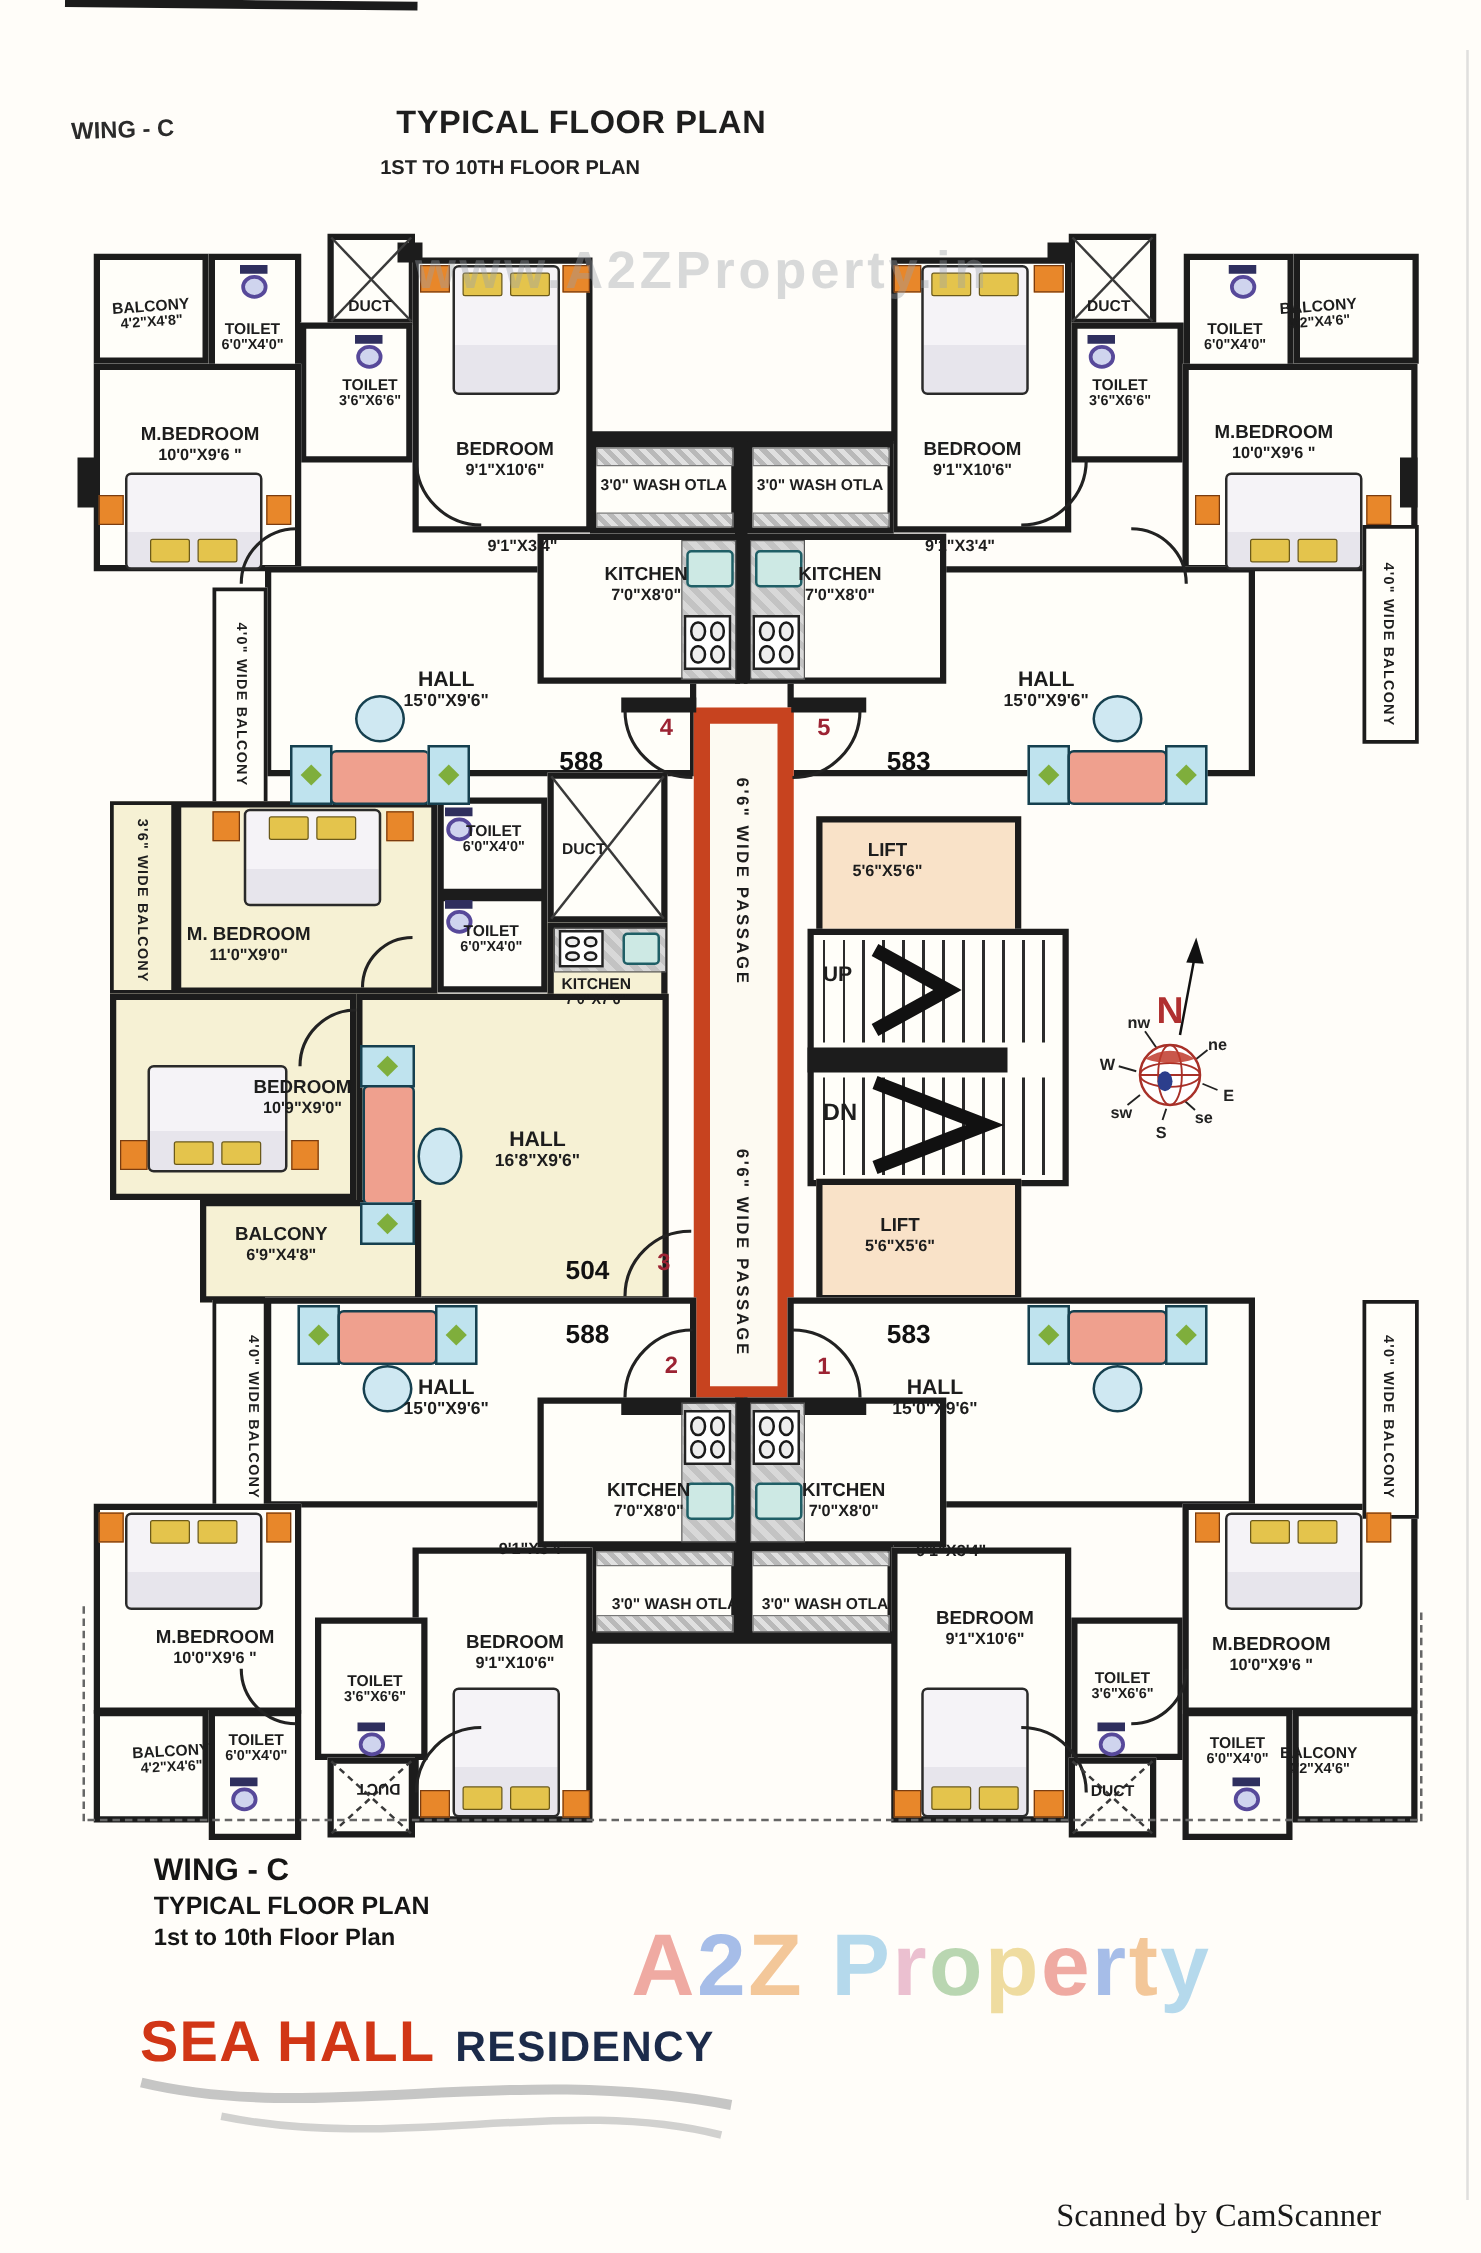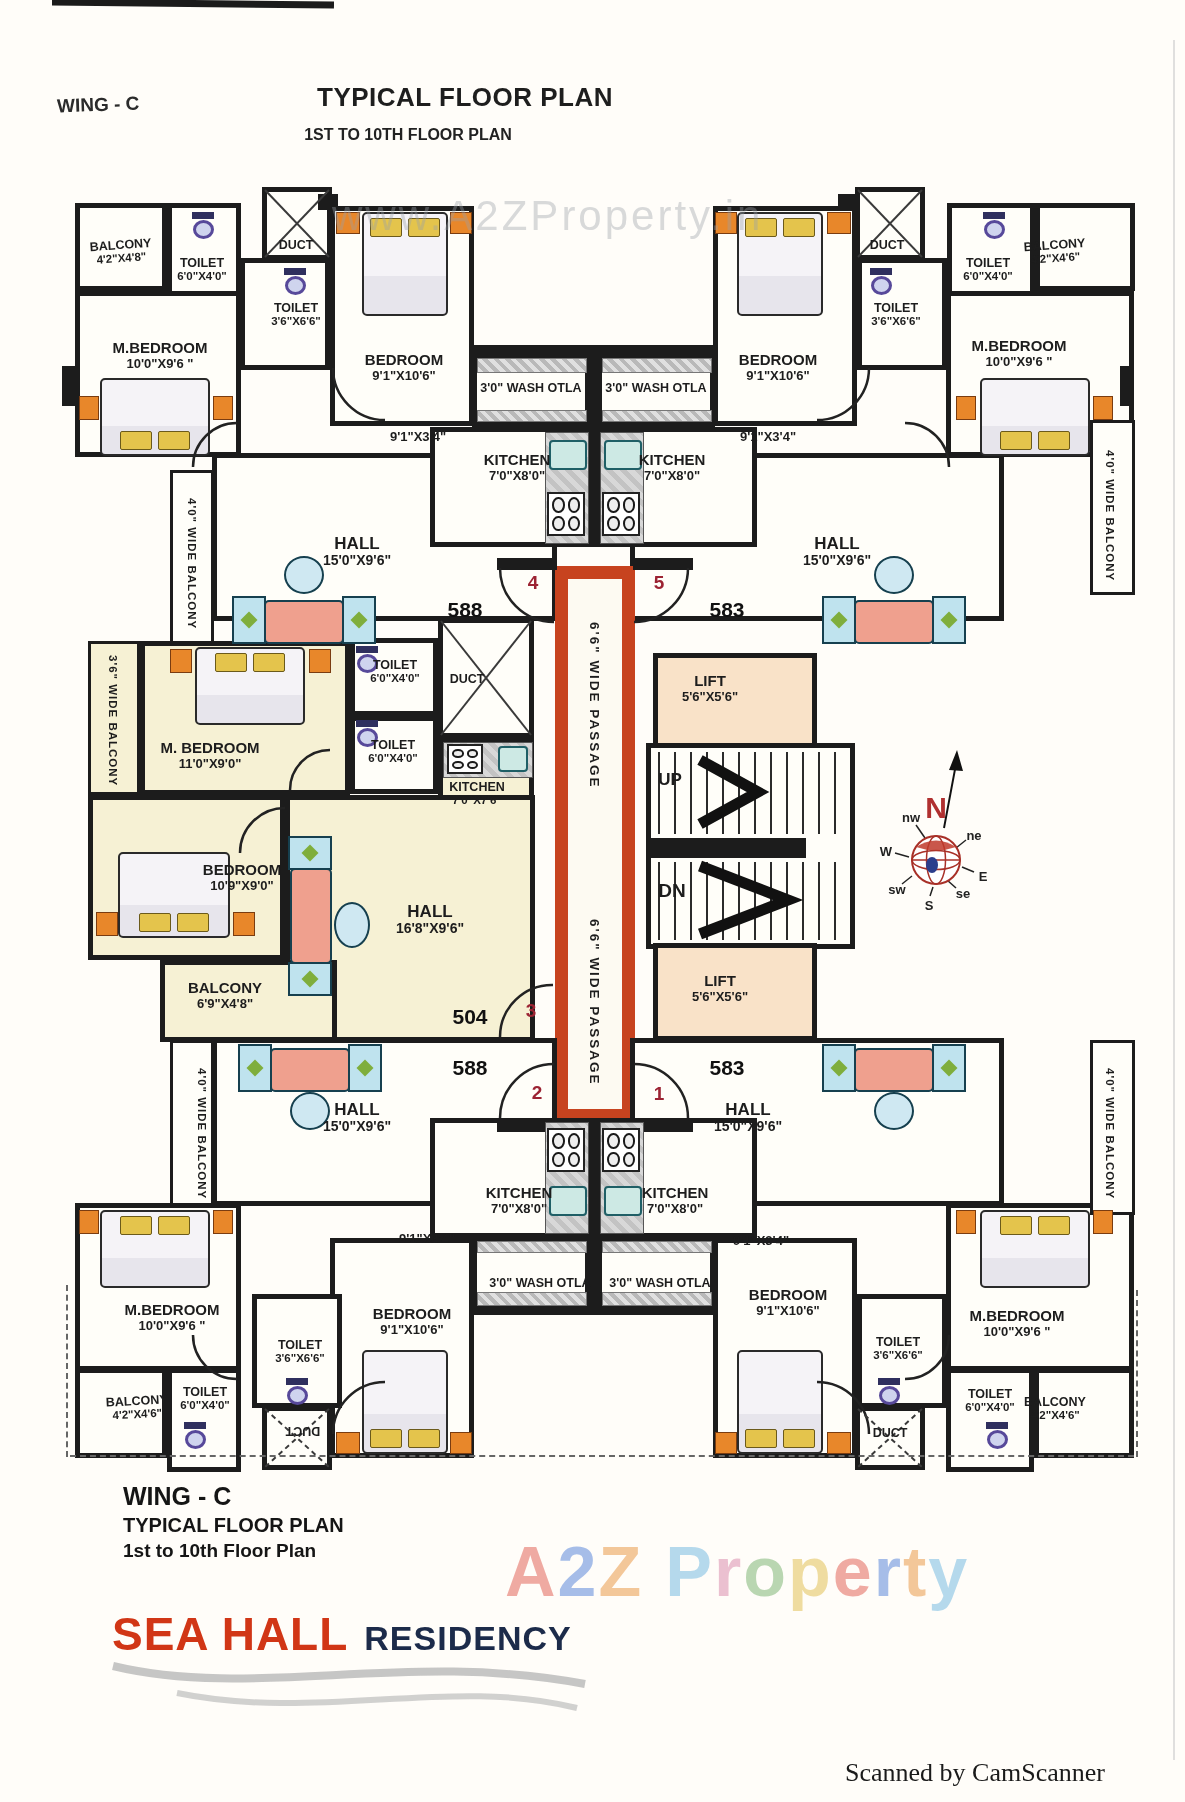--- a/index.html
+++ b/index.html
@@ -46,21 +46,21 @@
   
   .hdr-wing{position:absolute;left:57px;top:94px;font-weight:bold;font-size:19px;transform:rotate(-2deg);color:#2b2b2b;}
   .hdr-title{position:absolute;left:465px;top:82px;transform:translateX(-50%);font-weight:bold;font-size:26px;letter-spacing:.5px;color:#1e1e1e;}
   .hdr-sub{position:absolute;left:408px;top:126px;transform:translateX(-50%);font-weight:bold;font-size:16px;color:#222;}
   .ftr{position:absolute;left:123px;font-weight:bold;color:#151515;z-index:40;}
   .logo{position:absolute;left:112px;top:1598px;display:flex;align-items:baseline;gap:16px;z-index:40;}
   .logo .main{font-weight:bold;font-size:46px;letter-spacing:1px;color:var(--logo-red,#d13616);}
   .logo .sub{font-weight:bold;font-size:34px;letter-spacing:1px;color:var(--logo-navy,#1c2b4a);margin-top:21px;}
   .scan-credit{position:absolute;left:845px;top:1758px;font-family:"Liberation Serif",serif;font-size:26px;color:#1a1a1a;z-index:40;}
   
-  .wmTop{position:absolute;left:332px;top:192px;font-weight:normal;font-size:42px;letter-spacing:3px;
+  .wmTop{position:absolute;left:332px;top:192px;font-weight:bold;font-size:42px;letter-spacing:3px;
          color:#9aa0a8;opacity:.38;z-index:50;}
   .wmBot{position:absolute;left:505px;top:1532px;font-weight:bold;font-size:70px;letter-spacing:2px;opacity:.5;z-index:5;text-align:right;}
   .wmBot span{display:inline-block;}
   .wm0{color:#e05a4e}.wm1{color:#4f7fd9}.wm2{color:#e8923c}.wm3{color:#6db6e0}
   .wm4{color:#d985a8}.wm5{color:#76b06c}.wm6{color:#e0bd4a}
   svg.overlay{position:absolute;left:0;top:0;z-index:30;pointer-events:none;}
   .edge-smudge{position:absolute;left:52px;top:0;width:282px;height:7px;background:#1b1b1b;transform:rotate(.6deg);}
   .edge-line{position:absolute;left:1173px;top:40px;width:2px;height:1720px;background:#ccc;opacity:.6;}
 </style>
 </head>
@@ -414,21 +414,21 @@
   <div class="lbl" style="left:778px;top:352px"><span>BEDROOM</span><span class="d">9'1"X10'6"</span></div>
   <div class="lbl" style="left:768px;top:430px;font-size:13px"><span>9'1"X3'4"</span></div>
   <div class="lbl sm" style="left:656px;top:381px"><span>3'0" WASH OTLA</span></div>
   <div class="lbl" style="left:672px;top:452px"><span>KITCHEN</span><span class="d">7'0"X8'0"</span></div>
   <div class="lbl lg" style="left:837px;top:534px"><span>HALL</span><span class="d">15'0"X9'6"</span></div>
   <div class="num" style="left:727px;top:598px">583</div>
   <div class="fnum" style="left:659px;top:572px">5</div>
   <div class="lbl vert" style="left:1110px;top:440px;height:152px"><span>4'0" WIDE BALCONY</span></div>
 
   <div class="lbl vert" style="left:113px;top:655px;height:130px"><span>3'6" WIDE BALCONY</span></div>
-  <div class="lbl" style="left:210px;top:740px"><span>M. BEDROOM</span><span class="d">11'0"X9'0"</span></div>
+  <div class="lbl" style="left:199px;top:740px"><span>M. BEDROOM</span><span class="d">11'0"X9'0"</span></div>
   <div class="lbl sm" style="left:395px;top:658px"><span>TOILET</span><span class="d">6'0"X4'0"</span></div>
   <div class="lbl sm" style="left:393px;top:738px"><span>TOILET</span><span class="d">6'0"X4'0"</span></div>
   <div class="lbl sm" style="left:467px;top:672px"><span>DUCT</span></div>
   <div class="lbl sm" style="left:477px;top:780px"><span>KITCHEN</span><span class="d">7'0"X7'6"</span></div>
   <div class="lbl" style="left:242px;top:862px"><span>BEDROOM</span><span class="d">10'9"X9'0"</span></div>
   <div class="lbl lg" style="left:430px;top:902px"><span>HALL</span><span class="d">16'8"X9'6"</span></div>
   <div class="lbl" style="left:225px;top:980px"><span>BALCONY</span><span class="d">6'9"X4'8"</span></div>
   <div class="num" style="left:470px;top:1005px">504</div>
   <div class="fnum" style="left:531px;top:1000px">3</div>
 

